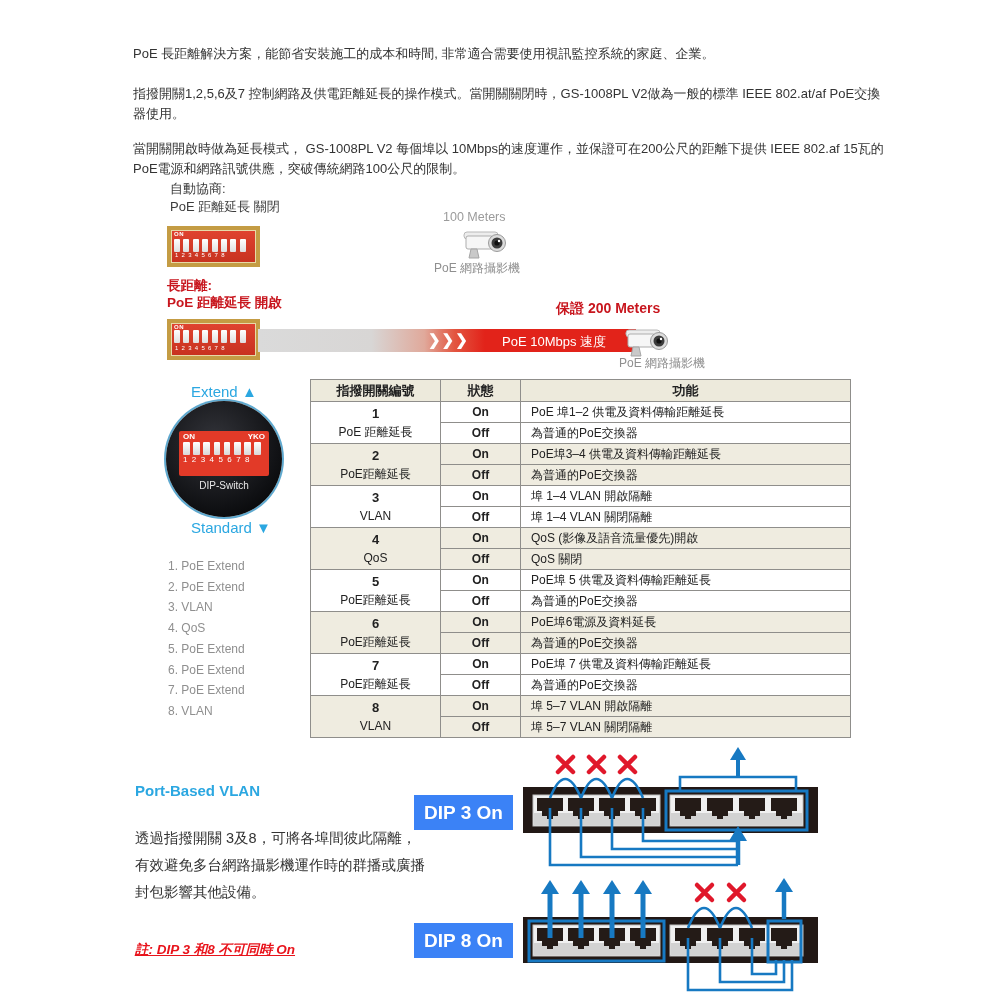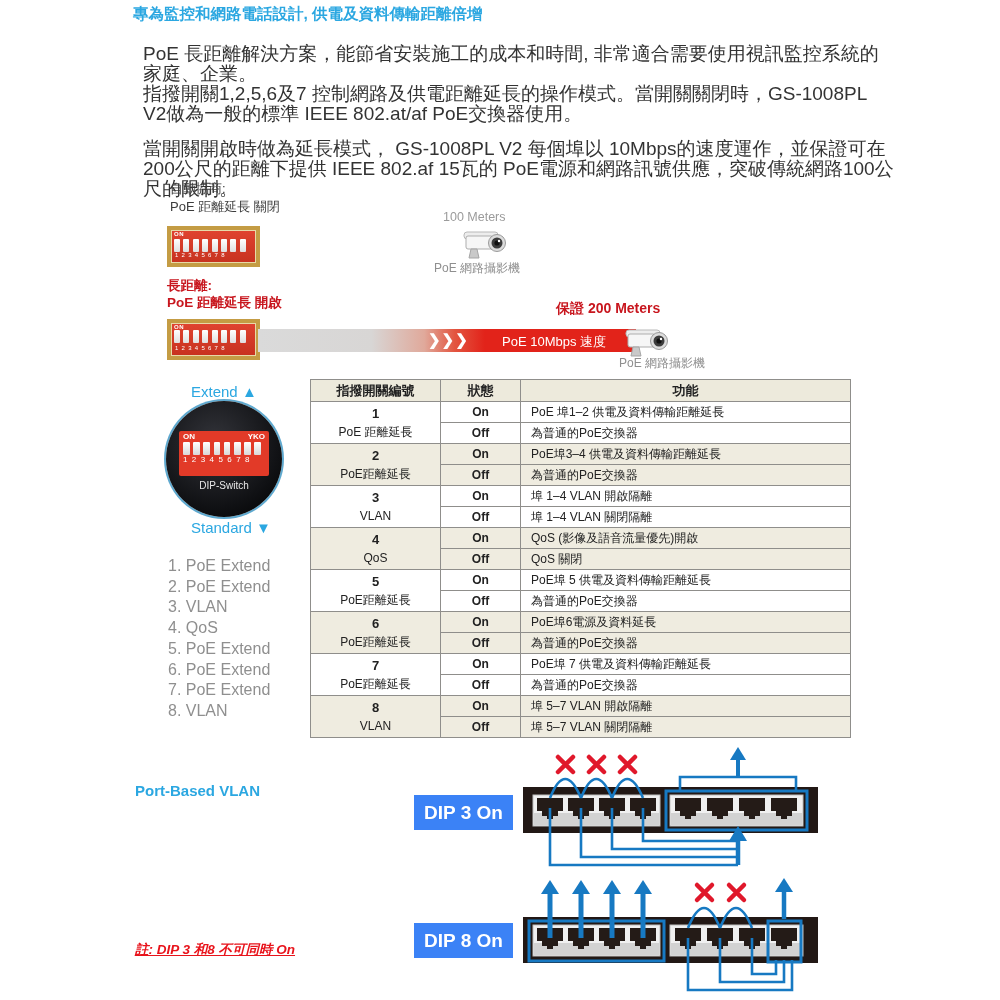--- a/index.html
+++ b/index.html
@@ -1,21 +1,21 @@
 <!DOCTYPE html>
 <html><head>
 <meta charset="utf-8">
 <style>
   html,body{margin:0;padding:0;background:#fff;}
   .page{position:relative;width:1000px;height:1000px;background:#fff;overflow:hidden;
         font-family:"Liberation Sans",sans-serif;}
 
   
   #title{position:absolute;left:133px;top:4px;font-size:15.5px;font-weight:bold;color:#2BA7E1;}
-  .para{position:absolute;left:133px;width:752px;font-size:19px;color:#333;line-height:20px;margin-left:10px;}
+  .para{position:absolute;left:133px;width:752px;font-size:13px;color:#333;line-height:20px;}
   #p1{top:44px}#p2{top:84px}#p3{top:139px}
 
   .small-label{position:absolute;font-size:13px;color:#3C3C3C;line-height:17px;}
   #auto1{left:170px;top:180px}#auto2{left:170px;top:198px}
   .red-label{position:absolute;font-size:13.5px;font-weight:bold;color:#C8161E;line-height:16px;}
   #ld1{left:167px;top:278px}#ld2{left:167px;top:295px}
 
   
   .dipchip{position:absolute;width:85px;height:33px;background:linear-gradient(#E04330,#C7321F);
            border:4px solid #C49C44;box-shadow:inset 0 0 0 1px #E7D9A8;}
@@ -46,21 +46,21 @@
   #extend{left:191px;top:383px}#standard{left:191px;top:519px}
   #photo{position:absolute;left:166px;top:401px;width:116px;height:116px;border-radius:50%;
          background:radial-gradient(circle at 42% 35%, #33343A 0%, #101114 65%, #000 100%);
          box-shadow:0 0 0 2px #5FA9CF;display:flex;flex-direction:column;align-items:center;box-sizing:border-box;}
   .board{margin-top:30px;width:90px;height:45px;background:#E23A28;border-radius:2px;padding:2px 4px;box-sizing:border-box;}
   .board-top{display:flex;justify-content:space-between;font-size:8px;font-weight:bold;color:#fff;line-height:8px;}
   .board-toggles{display:flex;gap:3.6px;margin-top:1px;}
   .board-toggles i{display:block;width:6.6px;height:13px;background:linear-gradient(#fff,#D8D8D8);border-radius:1px;}
   .board-nums{font-size:8px;color:#fff;letter-spacing:1.1px;line-height:10px;white-space:nowrap;}
   .photo-caption{margin-top:4px;font-size:10px;color:#E8E8E8;}
-  #legend{position:absolute;left:168px;top:556px;font-size:16px;color:#8F8F8F;line-height:20.7px;}
+  #legend{position:absolute;left:168px;top:556px;font-size:12px;color:#8F8F8F;line-height:20.7px;}
 
   
   #dtable{position:absolute;left:310px;top:379px;border-collapse:collapse;table-layout:fixed;}
   #dtable th,#dtable td{border:1px solid #8F8E8B;padding:0;}
   #dtable th{height:21px;background:#EDEADC;font-size:13px;color:#222;font-weight:bold;}
   #dtable td{height:20px;font-size:12px;color:#222;background:#fff;}
   #dtable td.ev{background:#EFECE0;}
   .cell-switch{text-align:center;vertical-align:middle;}
   .sw-num{font-weight:bold;font-size:13px;line-height:19px;}
   .sw-label{font-size:12px;line-height:19px;}
@@ -78,21 +78,20 @@
   #tag3{top:795px}#tag8{top:923px}
   .diag{position:absolute;left:520px;}
   #diag1{top:744px;width:370px;height:135px;}
   #diag2{top:876px;width:370px;height:122px;}
 </style>
 </head>
 <body>
 
 <div class="page">
 
-  <div id="title">專為監控和網路電話設計, 供電及資料傳輸距離倍增</div>
   <div id="p1" class="para">PoE 長距離解決方案，能節省安裝施工的成本和時間, 非常適合需要使用視訊監控系統的家庭、企業。</div>
   <div id="p2" class="para">指撥開關1,2,5,6及7 控制網路及供電距離延長的操作模式。當開關關閉時，GS-1008PL V2做為一般的標準 IEEE 802.at/af PoE交換器使用。</div>
   <div id="p3" class="para">當開關開啟時做為延長模式， GS-1008PL V2 每個埠以 10Mbps的速度運作，並保證可在200公尺的距離下提供 IEEE 802.af  15瓦的 PoE電源和網路訊號供應，突破傳統網路100公尺的限制。</div>
 
   <div id="auto1" class="small-label">自動協商:</div>
   <div id="auto2" class="small-label">PoE 距離延長 關閉</div>
 
   <div id="chip1" class="dipchip">
     <span class="chip-on">ON</span>
     <span class="chip-toggles">
@@ -305,20 +304,21 @@
         <td class="cell-func ev">埠 5–7 VLAN 開啟隔離</td>
       </tr>
       <tr>
         <td class="cell-state ev">Off</td>
         <td class="cell-func ev">埠 5–7 VLAN 關閉隔離</td>
       </tr>
     </tbody>
   </table>
 
   <div id="vh-en">Port-Based VLAN</div>
+  <div id="vbody">透過指撥開關 3及8，可將各埠間彼此隔離，有效避免多台網路攝影機運作時的群播或廣播封包影響其他設備。</div>
   <div id="vnote">註: DIP 3 和8 不可同時 On</div>
 
   <div id="tag3" class="dip-tag">DIP 3 On</div>
   <div id="tag8" class="dip-tag">DIP 8 On</div>
 
   <svg id="diag1" class="diag" viewBox="0 0 370 135">
     <rect x="3" y="43" width="295" height="46" fill="#221815"></rect>
     <g>
       <rect x="13" y="51" width="127" height="31" fill="#F0F0F0" stroke="#BFBFBF"></rect>
       <rect x="14" y="69" width="125" height="12" fill="#D2D2D2"></rect>

